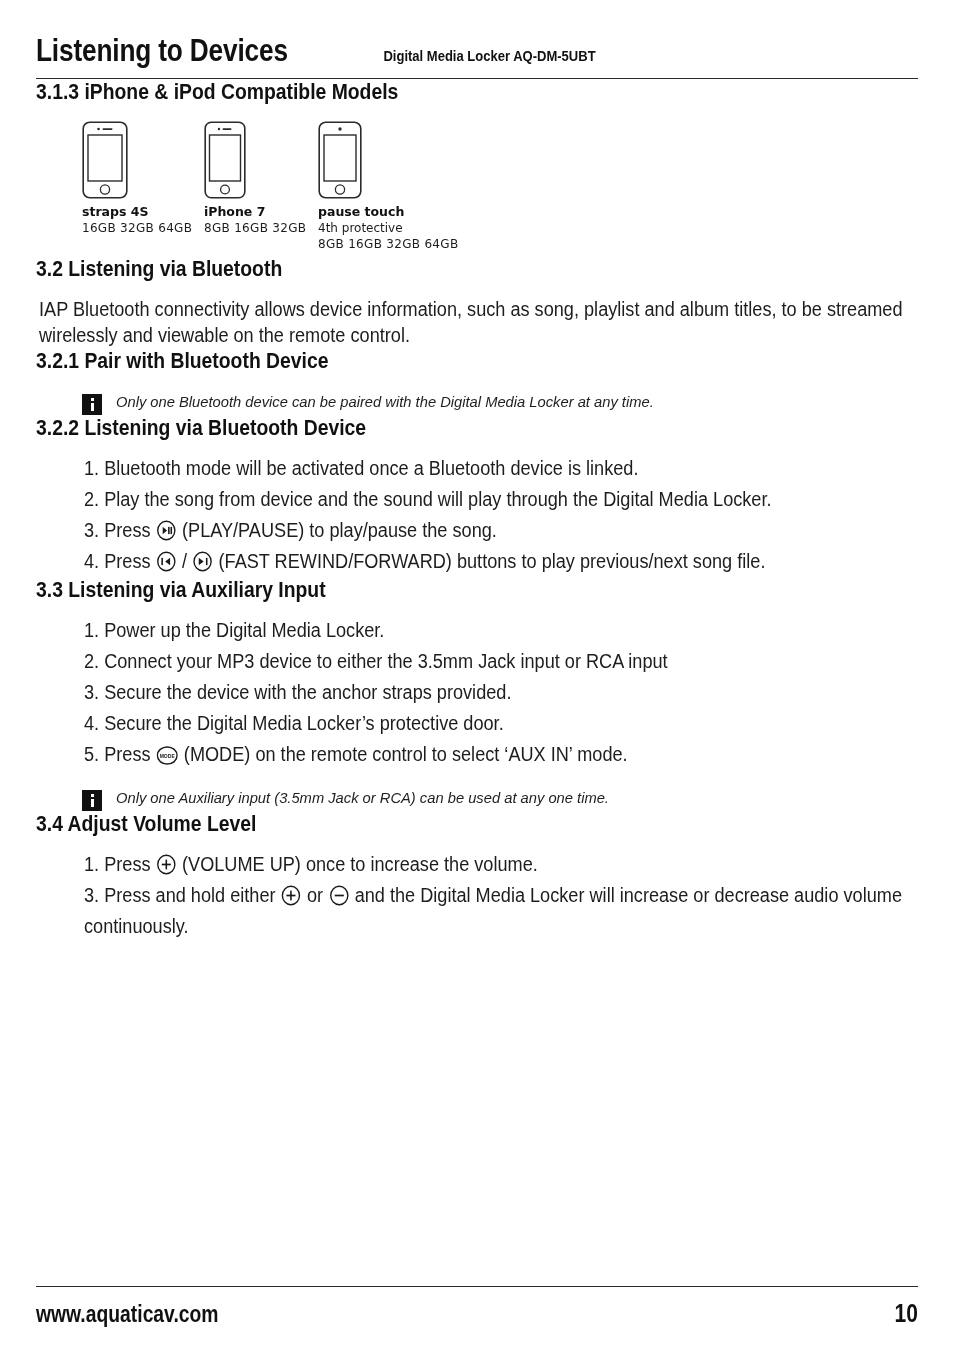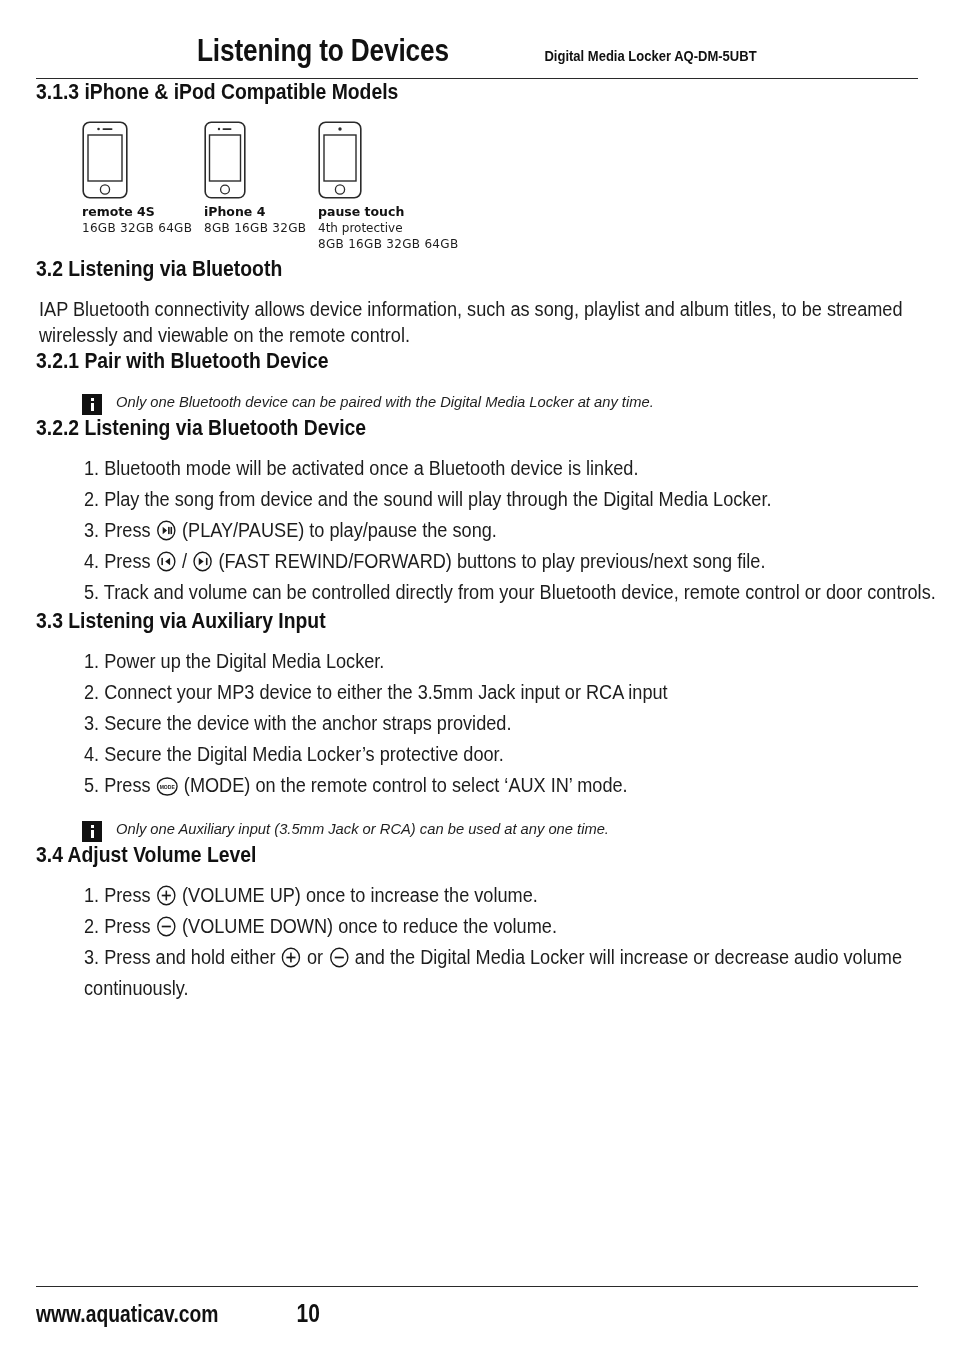--- a/index.html
+++ b/index.html
@@ -20,21 +20,21 @@
     width: 954px;
     height: 1354px;
     box-sizing: border-box;
     padding: 0 36px;
   }
 
   
   .header {
     display: flex;
     align-items: baseline;
-    justify-content: center;
+    justify-content: flex-start;
     padding-top: 32px;
   }
   .doc-title {
     font-family: "Liberation Sans Narrow", "Liberation Sans", sans-serif;
     font-weight: bold;
     font-size: 32px;
     letter-spacing: -0.2px;
     transform: scaleX(0.82);
     transform-origin: left bottom;
     white-space: nowrap;
@@ -204,20 +204,21 @@
     bottom: 26px;
   }
   .footer-rule {
     border: 0;
     border-top: 1.6px solid #2a2a2a;
     margin: 0 0 12px 0;
   }
   .footer {
     display: flex;
     align-items: baseline;
+    justify-content: space-between;
     gap: 39px;
   }
   .footer-url {
     font-family: "Liberation Sans Narrow", "Liberation Sans", sans-serif;
     font-weight: bold;
     font-size: 23px;
     color: #111;
     transform: scaleX(0.84);
     transform-origin: left bottom;
     white-space: nowrap;
@@ -247,33 +248,33 @@
   <div class="devices">
 
     <div class="dev" id="dev-0">
       <svg class="dev-fig" width="46" height="78" viewBox="0 0 46 78">
         <rect x="1.2" y="1.2" width="43.6" height="75.6" rx="6.5" ry="6.5" fill="#fff" stroke="#2b2b2b" stroke-width="1.6"></rect>
         <rect x="6" y="14" width="34" height="46" fill="#fff" stroke="#2b2b2b" stroke-width="1.4"></rect>
         <circle cx="23" cy="68.5" r="4.6" fill="#fff" stroke="#2b2b2b" stroke-width="1.3"></circle>
         <circle cx="16.5" cy="8" r="1.3" fill="#2b2b2b"></circle>
         <rect x="20.5" y="7.2" width="10" height="1.7" rx="0.85" fill="#2b2b2b"></rect>
       </svg>
-      <div class="dev-name">remote 4S</div>
+      <div class="dev-name">straps 4S</div>
       <div class="dev-caps">16GB  32GB  64GB</div>
     </div>
 
     <div class="dev" id="dev-1">
       <svg class="dev-fig" width="42" height="78" viewBox="0 0 42 78">
         <rect x="1.2" y="1.2" width="39.6" height="75.6" rx="6" ry="6" fill="#fff" stroke="#2b2b2b" stroke-width="1.6"></rect>
         <rect x="5.5" y="14" width="31" height="46" fill="#fff" stroke="#2b2b2b" stroke-width="1.4"></rect>
         <circle cx="21" cy="68.5" r="4.4" fill="#fff" stroke="#2b2b2b" stroke-width="1.3"></circle>
         <circle cx="15" cy="8" r="1.2" fill="#2b2b2b"></circle>
         <rect x="18.5" y="7.2" width="9" height="1.7" rx="0.85" fill="#2b2b2b"></rect>
       </svg>
-      <div class="dev-name">iPhone 4</div>
+      <div class="dev-name">iPhone 7</div>
       <div class="dev-caps">8GB  16GB  32GB</div>
     </div>
 
     <div class="dev" id="dev-2">
       <svg class="dev-fig" width="44" height="78" viewBox="0 0 44 78">
         <rect x="1.2" y="1.2" width="41.6" height="75.6" rx="6.5" ry="6.5" fill="#fff" stroke="#2b2b2b" stroke-width="1.6"></rect>
         <rect x="6" y="14" width="32" height="46" fill="#fff" stroke="#2b2b2b" stroke-width="1.4"></rect>
         <circle cx="22" cy="68.5" r="4.6" fill="#fff" stroke="#2b2b2b" stroke-width="1.3"></circle>
         <circle cx="22" cy="8" r="1.7" fill="#2b2b2b"></circle>
       </svg>
@@ -309,21 +310,20 @@
             </svg></span><span> (PLAY/PAUSE) to play/pause the song.</span></span></li>
     <li><span class="txt"><span>4. Press </span><span class="btn-ico"><svg width="21" height="21" viewBox="0 0 21 21">
               <circle cx="10.5" cy="10.5" r="9.2" fill="#fff" stroke="#1a1a1a" stroke-width="1.5"></circle>
               <rect x="5.2" y="6.9" width="1.7" height="7.2" fill="#1a1a1a"></rect>
               <polygon points="14.6,6.8 9.3,10.5 14.6,14.2" fill="#1a1a1a"></polygon>
             </svg></span><span> / </span><span class="btn-ico"><svg width="21" height="21" viewBox="0 0 21 21">
               <circle cx="10.5" cy="10.5" r="9.2" fill="#fff" stroke="#1a1a1a" stroke-width="1.5"></circle>
               <polygon points="6.4,6.8 11.7,10.5 6.4,14.2" fill="#1a1a1a"></polygon>
               <rect x="14.1" y="6.9" width="1.7" height="7.2" fill="#1a1a1a"></rect>
             </svg></span><span> (FAST REWIND/FORWARD) buttons to play previous/next song file.</span></span></li>
-    <li><span class="txt">5. Track and volume can be controlled directly from your Bluetooth device, remote control or door controls.</span></li>
   </ol>
 
   <h2 class="sec h-33">3.3 Listening via Auxiliary Input</h2>
   <ol class="steps">
     <li><span class="txt">1. Power up the Digital Media Locker.</span></li>
     <li><span class="txt">2. Connect your MP3 device to either the 3.5mm Jack input or RCA input</span></li>
     <li><span class="txt">3. Secure the device with the anchor straps provided.</span></li>
     <li><span class="txt">4. Secure the Digital Media Locker’s protective door.</span></li>
     <li><span class="txt"><span>5. Press </span><span class="btn-ico"><svg width="23" height="19" viewBox="0 0 23 19">
               <ellipse cx="11.5" cy="9.5" rx="10.6" ry="8.6" fill="#fff" stroke="#1a1a1a" stroke-width="1.5"></ellipse>
@@ -339,24 +339,20 @@
     <span class="note-text">Only one Auxiliary input (3.5mm Jack or RCA) can be used at any one time.</span>
   </div>
 
   <h2 class="sec h-34">3.4 Adjust Volume Level</h2>
   <ol class="steps wide">
     <li><span class="txt"><span>1. Press </span><span class="btn-ico"><svg width="21" height="21" viewBox="0 0 21 21">
               <circle cx="10.5" cy="10.5" r="9.2" fill="#fff" stroke="#1a1a1a" stroke-width="1.5"></circle>
               <rect x="9.65" y="5.6" width="1.7" height="9.8" fill="#1a1a1a"></rect>
               <rect x="5.6" y="9.65" width="9.8" height="1.7" fill="#1a1a1a"></rect>
             </svg></span><span> (VOLUME UP) once to increase the volume.</span></span></li>
-    <li><span class="txt"><span>2. Press </span><span class="btn-ico"><svg width="21" height="21" viewBox="0 0 21 21">
-              <circle cx="10.5" cy="10.5" r="9.2" fill="#fff" stroke="#1a1a1a" stroke-width="1.5"></circle>
-              <rect x="5.6" y="9.65" width="9.8" height="1.7" fill="#1a1a1a"></rect>
-            </svg></span><span> (VOLUME DOWN) once to reduce the volume.</span></span></li>
     <li><span class="txt"><span>3. Press and hold either </span><span class="btn-ico"><svg width="21" height="21" viewBox="0 0 21 21">
               <circle cx="10.5" cy="10.5" r="9.2" fill="#fff" stroke="#1a1a1a" stroke-width="1.5"></circle>
               <rect x="9.65" y="5.6" width="1.7" height="9.8" fill="#1a1a1a"></rect>
               <rect x="5.6" y="9.65" width="9.8" height="1.7" fill="#1a1a1a"></rect>
             </svg></span><span> or </span><span class="btn-ico"><svg width="21" height="21" viewBox="0 0 21 21">
               <circle cx="10.5" cy="10.5" r="9.2" fill="#fff" stroke="#1a1a1a" stroke-width="1.5"></circle>
               <rect x="5.6" y="9.65" width="9.8" height="1.7" fill="#1a1a1a"></rect>
             </svg></span><span> and the Digital Media Locker will increase or decrease audio volume continuously.</span></span></li>
   </ol>
 

